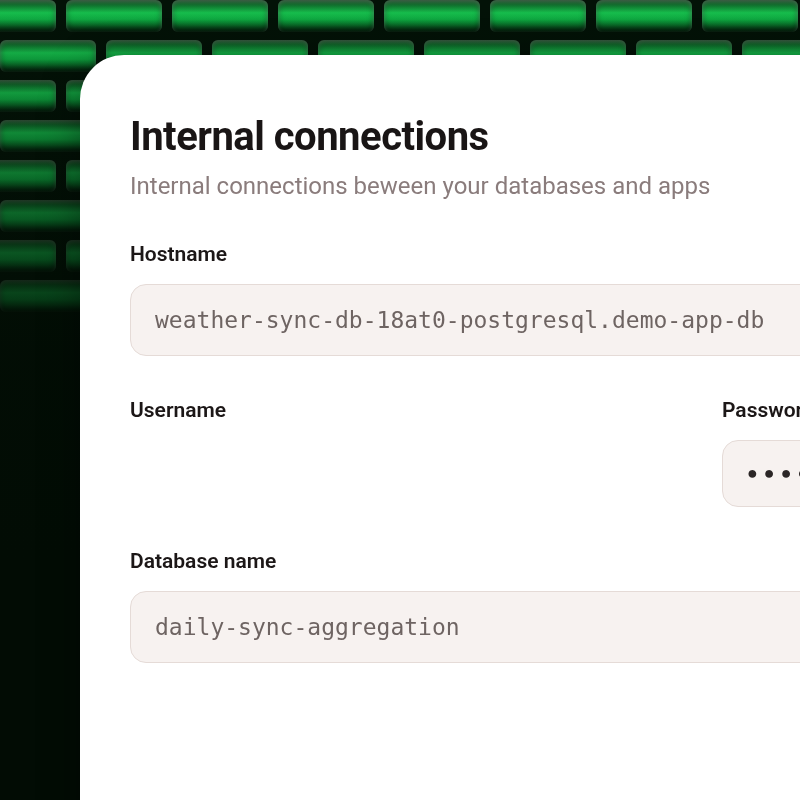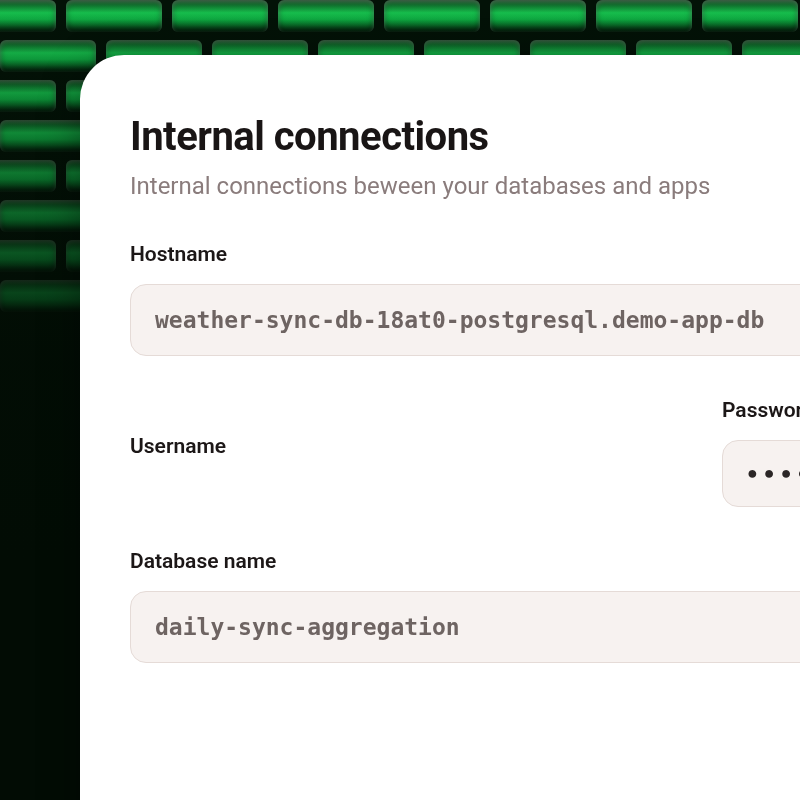--- a/index.html
+++ b/index.html
@@ -62,38 +62,38 @@
   white-space: nowrap;
 }
 .field-group { margin-top: 42px; }
 .field-label {
   font-size: 21px;
   font-weight: 600;
   color: #1c1717;
   margin-bottom: 18px;
 }
 .row { display: flex; gap: 44px; }
-.col-user { width: 548px; margin-top: 36px; }
+.col-user { width: 548px; }
 .col-pass { flex: 1; min-width: 0; }
 .input-box {
   display: flex;
   align-items: center;
   justify-content: space-between;
   background: #f7f2f0;
   border: 1.5px solid #e5dbd7;
   border-radius: 16px;
   padding: 22px 24px;
   font-size: 23px;
   color: #6e6462;
   font-family: ui-monospace, "SF Mono", Menlo, Consolas, monospace;
   white-space: nowrap;
   overflow: hidden;
 }
 .input-box.full { width: 100%; }
-.input-box .value { overflow: hidden; text-overflow: clip; font-weight: bold; }
+.input-box .value { overflow: hidden; text-overflow: clip; }
 .copy-icon {
   flex-shrink: 0;
   width: 20px;
   height: 20px;
   position: relative;
   margin-left: 16px;
 }
 .copy-icon svg { display: block; }
 .dots {
   letter-spacing: 6px;

